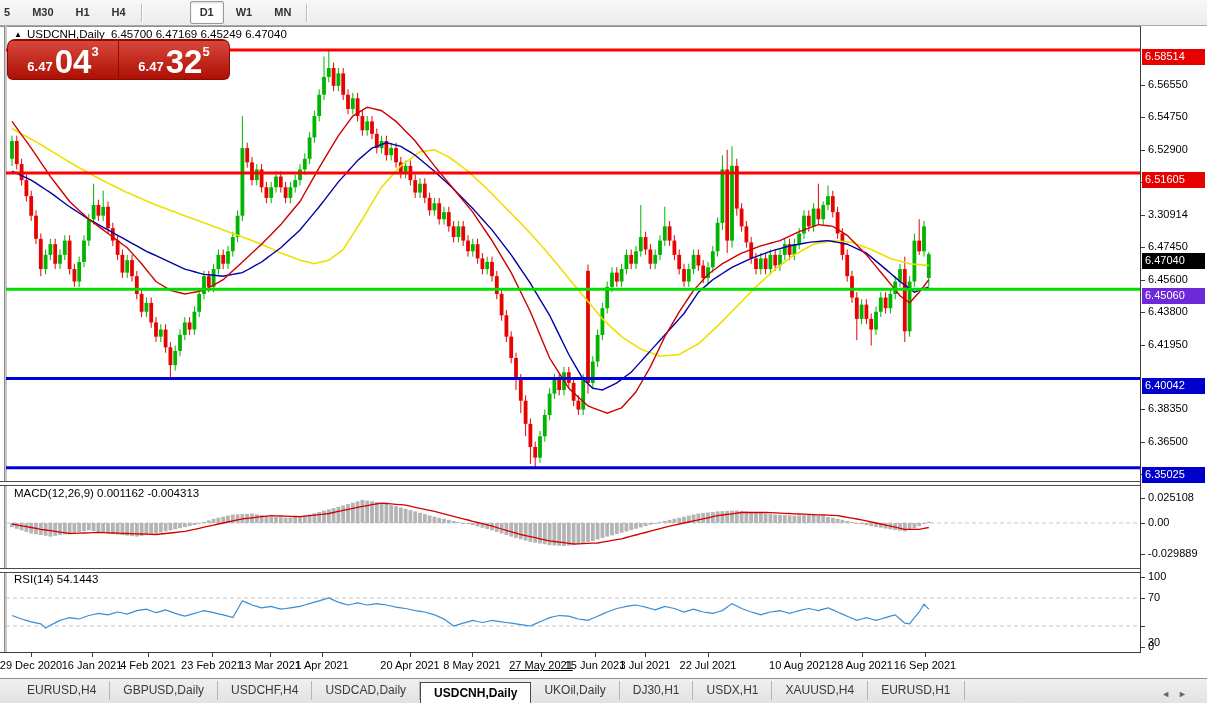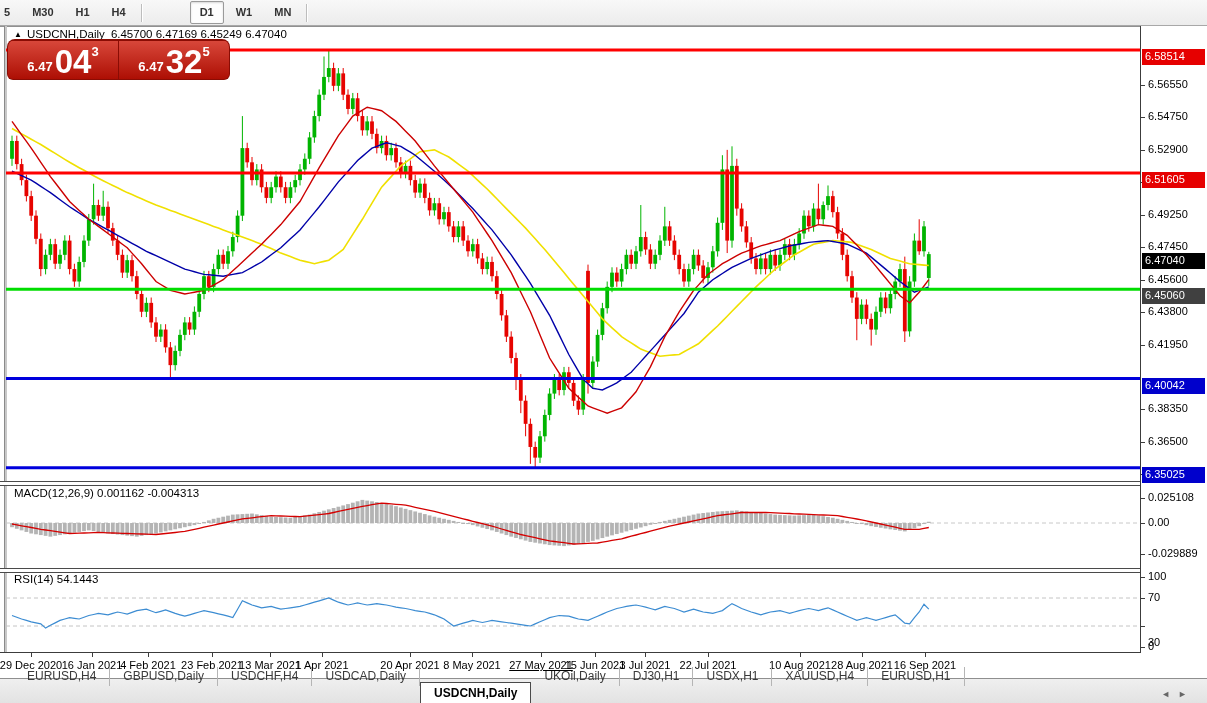--- a/index.html
+++ b/index.html
@@ -37,21 +37,21 @@
   .spin-btn{width:19px;background:linear-gradient(#fcfcfc,#dcdcdc);border:1px solid #b0b0b0;font-size:7px;line-height:22px;text-align:center;color:#555;}
   .spin-btn.up{color:#3a62c8;}
   .spin-val{flex:1;border:none;outline:none;text-align:right;font-family:"Liberation Sans",sans-serif;font-size:13px;font-weight:700;padding-right:5px;width:40px;}
   .tp-prices{display:flex;gap:1px;background:#8a0c04;padding-top:1px;}
   .price-box{flex:1;height:37px;background:linear-gradient(#d8473a,#ad0f04);color:#fff;display:flex;align-items:flex-end;justify-content:center;padding-bottom:1px;}
   .p-small{font-size:13px;font-weight:700;margin-right:2px;margin-bottom:4px;}
   .p-big{font-size:33px;font-weight:700;line-height:33px;}
   .p-sup{font-size:13px;font-weight:700;align-self:flex-start;margin-top:3px;}
   
   .tabbar{position:absolute;left:0;top:678px;width:1207px;height:25px;background:linear-gradient(#efefef,#e2e2e2);border-top:1px solid #8f8f8f;display:flex;align-items:flex-end;}
-  .tab{height:19px;line-height:19px;padding:0 13px;font-size:12px;color:#3a3a3a;white-space:nowrap;border-right:1px solid #b5b5b5;margin-bottom:18px;}
+  .tab{height:19px;line-height:19px;padding:0 13px;font-size:12px;color:#3a3a3a;white-space:nowrap;border-right:1px solid #b5b5b5;margin-bottom:4px;}
   .tab.firstpad{margin-left:14px;}
   .tab.active{background:#fff;border:1px solid #4a4a4a;border-bottom:none;font-weight:700;color:#000;height:21px;line-height:21px;margin-bottom:0;}
   .tab-arrows{margin-left:auto;margin-right:12px;margin-bottom:5px;color:#666;font-size:9px;letter-spacing:8px;}
   svg{position:absolute;}
 </style>
 </head>
 <body>
 
 <div id="stage">
 
@@ -1080,21 +1080,21 @@
   <div class="price-axis">
       <div class="ax-tick" style="top: 58.9396px;"></div>
       <div class="ax-label" style="top: 51.9396px;">6.56550</div>
       <div class="ax-tick" style="top: 90.9616px;"></div>
       <div class="ax-label" style="top: 83.9616px;">6.54750</div>
       <div class="ax-tick" style="top: 123.873px;"></div>
       <div class="ax-label" style="top: 116.873px;">6.52900</div>
       <div class="ax-tick" style="top: 155.895px;"></div>
       <div class="ax-label" style="top: 148.895px;">6.51100</div>
       <div class="ax-tick" style="top: 188.807px;"></div>
-      <div class="ax-label" style="top: 181.807px;">6.49250</div>
+      <div class="ax-label" style="top: 181.807px;">3.30914</div>
       <div class="ax-tick" style="top: 220.829px;"></div>
       <div class="ax-label" style="top: 213.829px;">6.47450</div>
       <div class="ax-tick" style="top: 253.74px;"></div>
       <div class="ax-label" style="top: 246.74px;">6.45600</div>
       <div class="ax-tick" style="top: 285.762px;"></div>
       <div class="ax-label" style="top: 278.762px;">6.43800</div>
       <div class="ax-tick" style="top: 318.674px;"></div>
       <div class="ax-label" style="top: 311.674px;">6.41950</div>
       <div class="ax-tick" style="top: 382.718px;"></div>
       <div class="ax-label" style="top: 375.718px;">6.38350</div>
@@ -1112,21 +1112,21 @@
       <div class="ax-label" style="top: 544px;">100</div>
       <div class="ax-tick" style="top: 572px;"></div>
       <div class="ax-label" style="top: 565px;">70</div>
       <div class="ax-tick" style="top: 600px;"></div>
       <div class="ax-label" style="top: 610px;">30</div>
       <div class="ax-tick" style="top: 621px;"></div>
       <div class="ax-label" style="top: 614px;">0</div>
       <div class="ax-badge" style="top: 17px; background: rgb(230, 0, 0); color: rgb(255, 255, 255);">6.58514</div>
       <div class="ax-badge" style="top: 139.911px; background: rgb(230, 0, 0); color: rgb(255, 255, 255);">6.51605</div>
       <div class="ax-badge" style="top: 221.122px; background: rgb(0, 0, 0); color: rgb(255, 255, 255);">6.47040</div>
-      <div class="ax-badge" style="top: 256.347px; background: #404040; color: rgb(255, 255, 255);">6.45060</div>
+      <div class="ax-badge" style="top: 256.347px; background: #6d28d9; color: rgb(255, 255, 255);">6.45060</div>
       <div class="ax-badge" style="top: 345.617px; background: rgb(0, 0, 204); color: rgb(255, 255, 255);">6.40042</div>
       <div class="ax-badge" style="top: 434.869px; background: rgb(0, 0, 204); color: rgb(255, 255, 255);">6.35025</div>
     </div>
   <div class="date-axis">
       <div class="dt-tick" style="left: 31px;"></div>
       <div class="dt-label" style="left: 31px;">29 Dec 2020</div>
       <div class="dt-tick" style="left: 92px;"></div>
       <div class="dt-label" style="left: 92px;">16 Jan 2021</div>
       <div class="dt-tick" style="left: 148px;"></div>
       <div class="dt-label" style="left: 148px;">4 Feb 2021</div>

